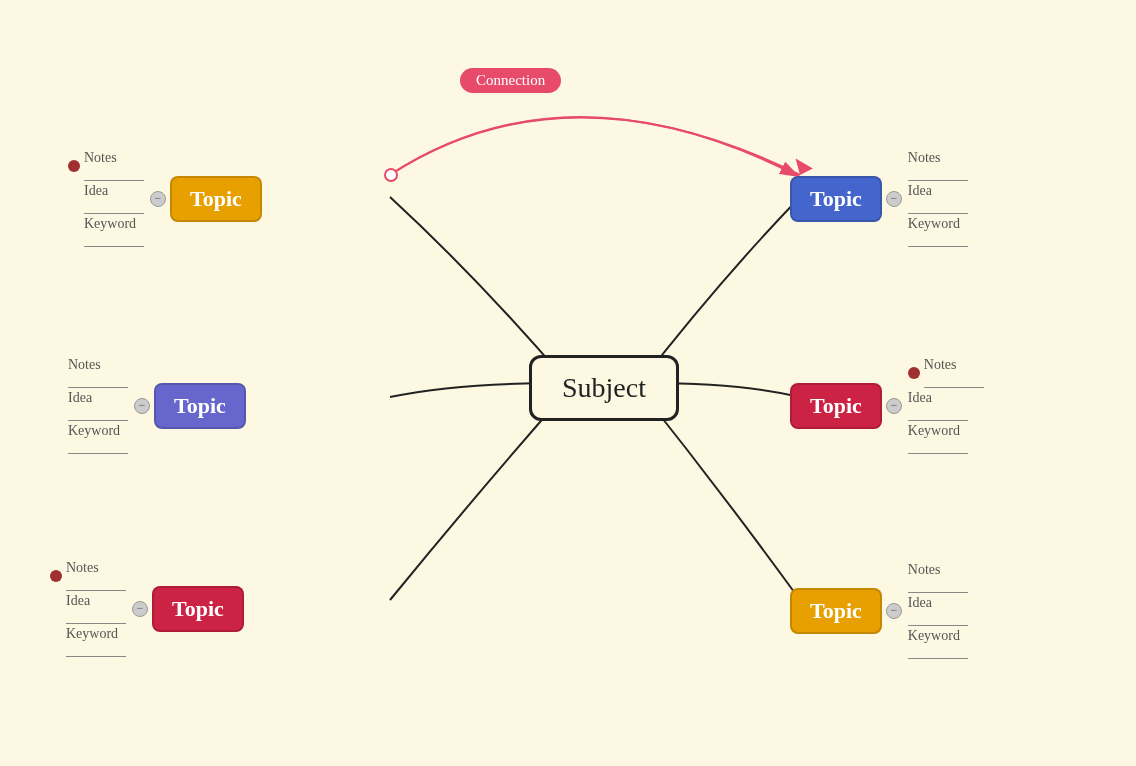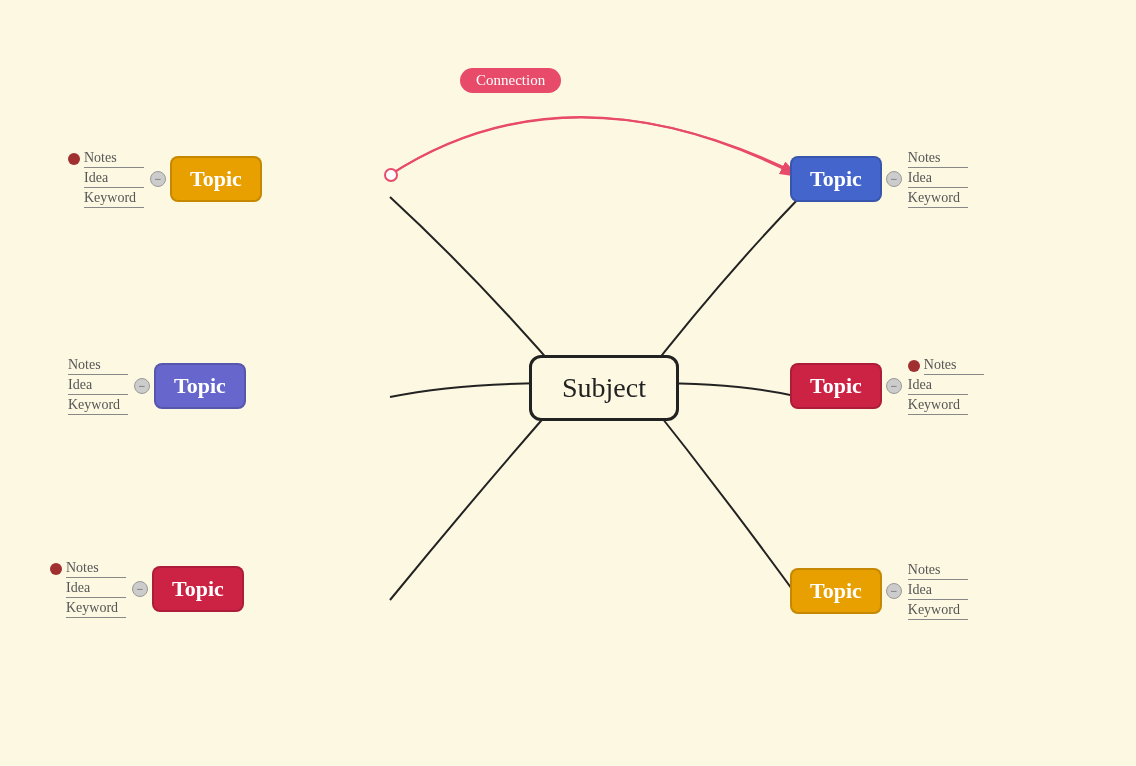--- a/index.html
+++ b/index.html
@@ -70,21 +70,21 @@
       display: flex;
       align-items: center;
       gap: 4px;
       font-size: 14px;
       color: #555;
       font-family: 'Comic Sans MS', cursive;
     }
     .label-underline {
       border-bottom: 1.5px solid #888;
       min-width: 60px;
-      padding-bottom: 1px;
+      padding-bottom: 14px;
     }
     .dot-icon {
       width: 12px;
       height: 12px;
       border-radius: 50%;
       background: #a03030;
       display: inline-block;
       flex-shrink: 0;
     }
     .minus-icon {

